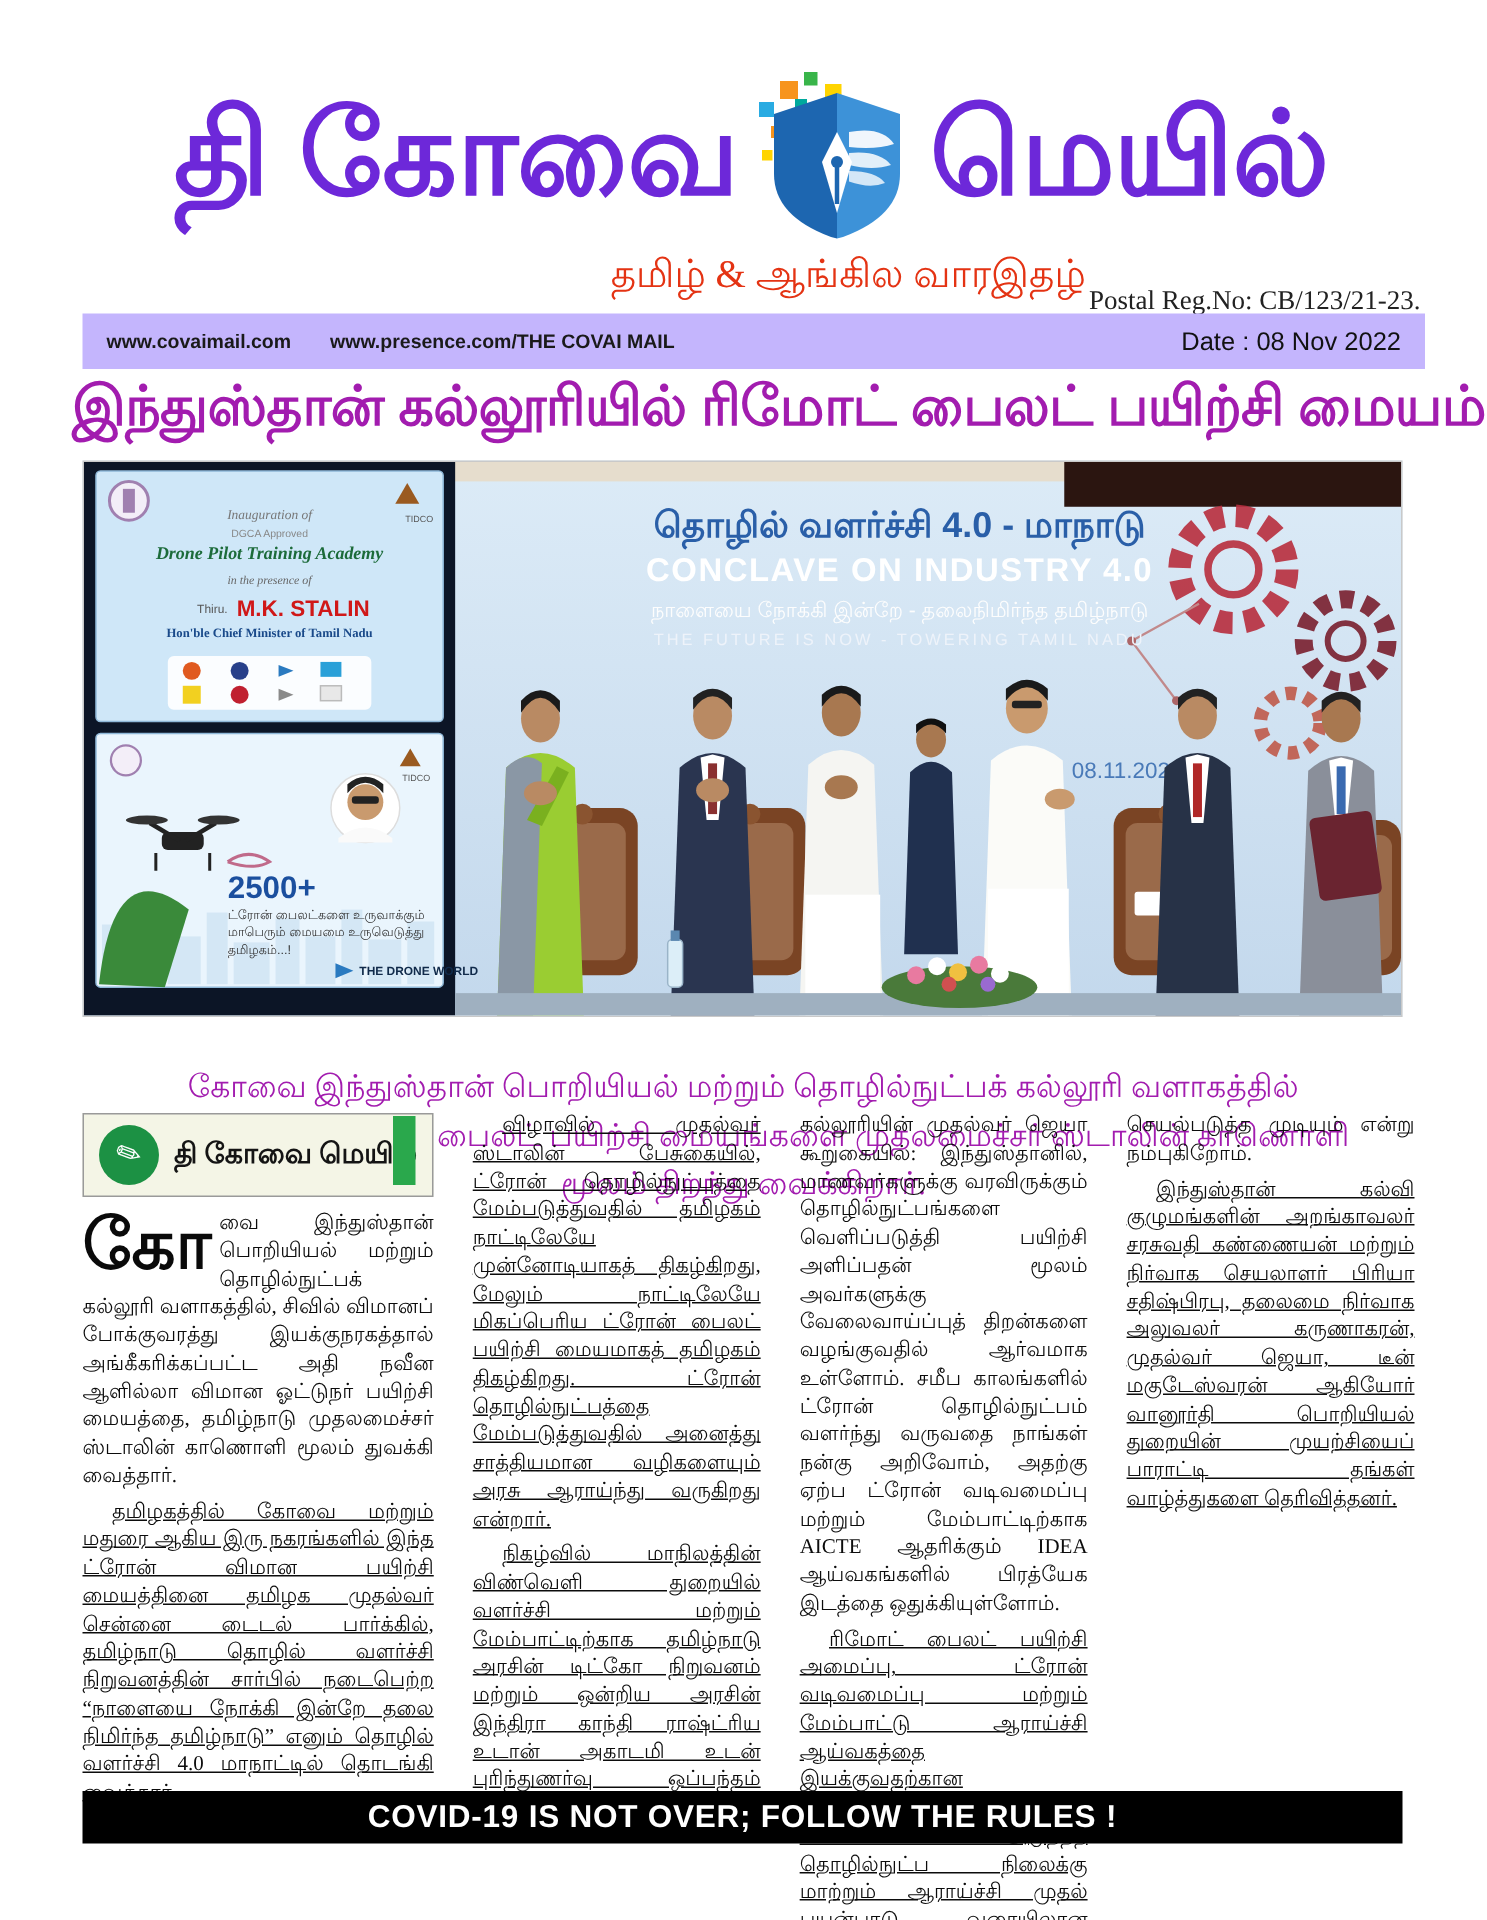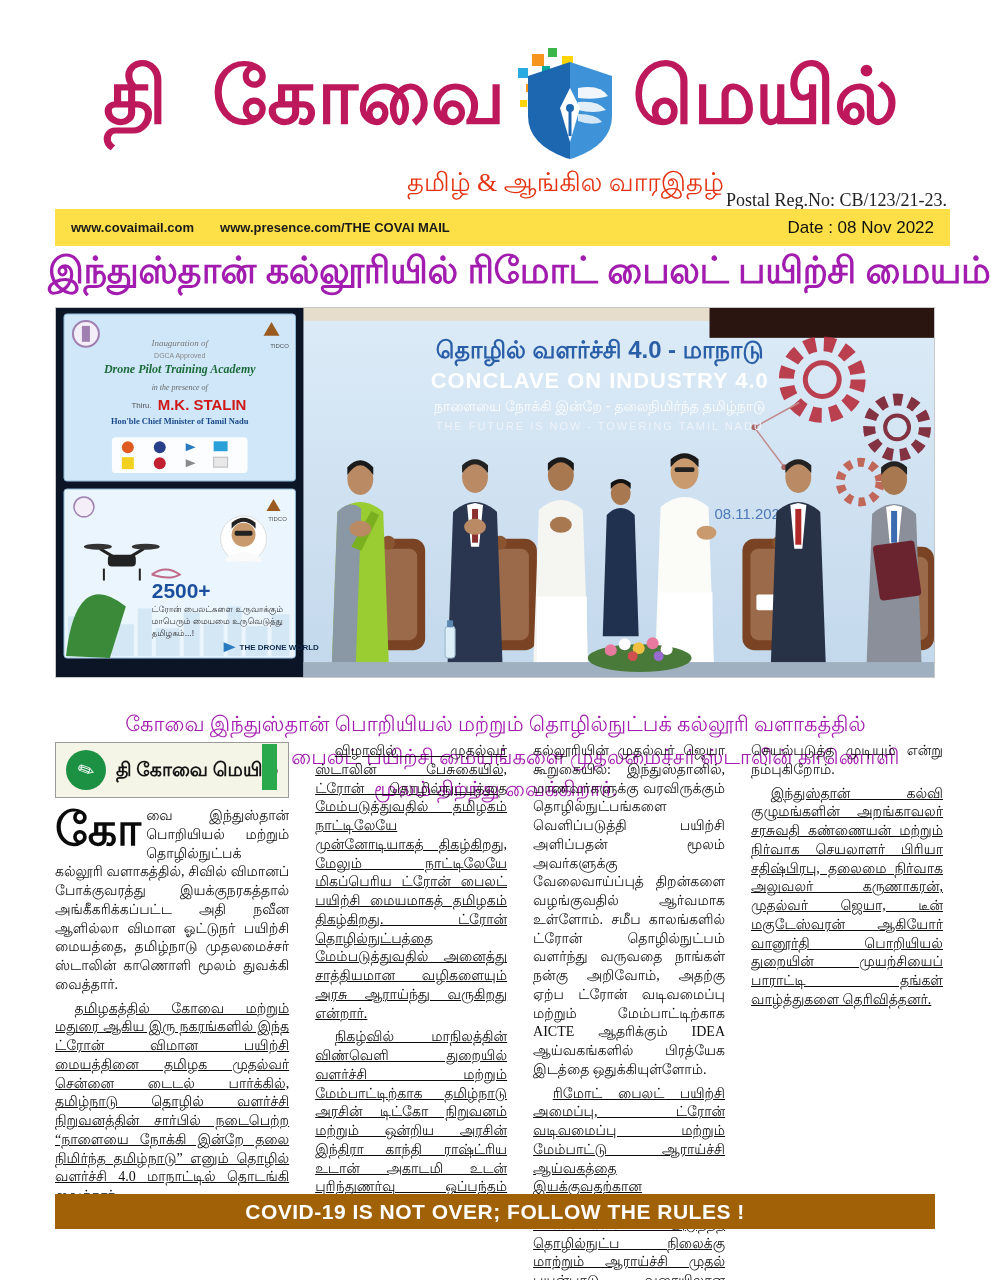--- a/index.html
+++ b/index.html
@@ -7,39 +7,39 @@
     position:relative; width:991px; height:1280px; background:#ffffff;
     font-family:"Liberation Sans", sans-serif; overflow:hidden;
   }
 
   
   .masthead-row {
     position:absolute; top:44px; left:60px; right:50px;
     display:flex; align-items:center; justify-content:center; gap:6px;
   }
   .masthead-title {
-    font-family:Liberation Mono, monospace; font-weight:bold;
-    font-size:78px; color:#be185d; letter-spacing:-1px; line-height:1.1;
+    font-family:Liberation Sans, sans-serif; font-weight:bold;
+    font-size:78px; color:#6d28d9; letter-spacing:-1px; line-height:1.1;
     white-space:nowrap;
   }
   .masthead-logo { width:112px; height:118px; flex:0 0 auto; margin:0 2px; }
   .masthead-subtitle {
     position:absolute; top:168px; left:160px; right:20px; text-align:center;
     font-weight:normal; font-size:26px; color:#e43313;
     font-family:"Liberation Serif", serif;
   }
   .postal-reg {
     position:absolute; top:190px; right:44px; font-size:18px; color:#222;
     font-family:"Liberation Serif", serif;
   }
 
   
   .info-bar {
     position:absolute; top:209px; left:55px; right:41px; height:37px;
-    background:#fde047; display:flex; align-items:center;
+    background:#c4b5fd; display:flex; align-items:center;
     justify-content:space-between; padding:0 16px; box-sizing:border-box;
   }
   .info-left { display:flex; gap:26px; font-size:13px; font-weight:bold; color:#1a1a1a; }
   .info-date { font-size:17px; font-weight:normal; color:#111; }
 
   
   .headline {
     position:absolute; top:250px; left:48px; right:42px; text-align:right;
     font-size:37px; font-weight:bold; color:#a21caf; letter-spacing:-0.5px;
     white-space:nowrap;
@@ -83,21 +83,21 @@
     background:#2aa84c;
   }
   .dropcap {
     float:left; font-size:46px; line-height:0.82; font-weight:bold;
     padding:4px 5px 0 0; color:#0a0a0a;
   }
 
   
   .covid-banner {
     position:absolute; top:1194px; left:55px; width:880px; height:35px;
-    background:#a16207; color:#ffffff; display:flex; align-items:center;
+    background:#000000; color:#ffffff; display:flex; align-items:center;
     justify-content:center; font-weight:bold; font-size:21px; letter-spacing:0.5px;
   }
 </style>
 </head>
 <body>
 
 <div class="page">
 
   <div class="masthead-row">
     <span class="masthead-title">தி கோவை</span>

